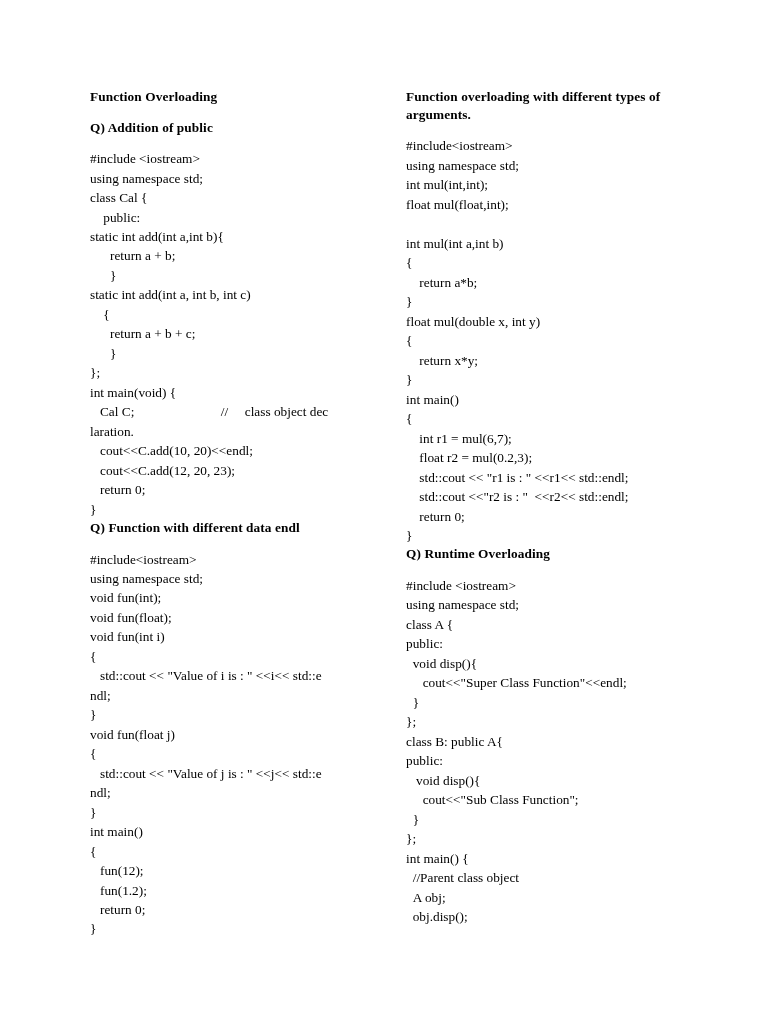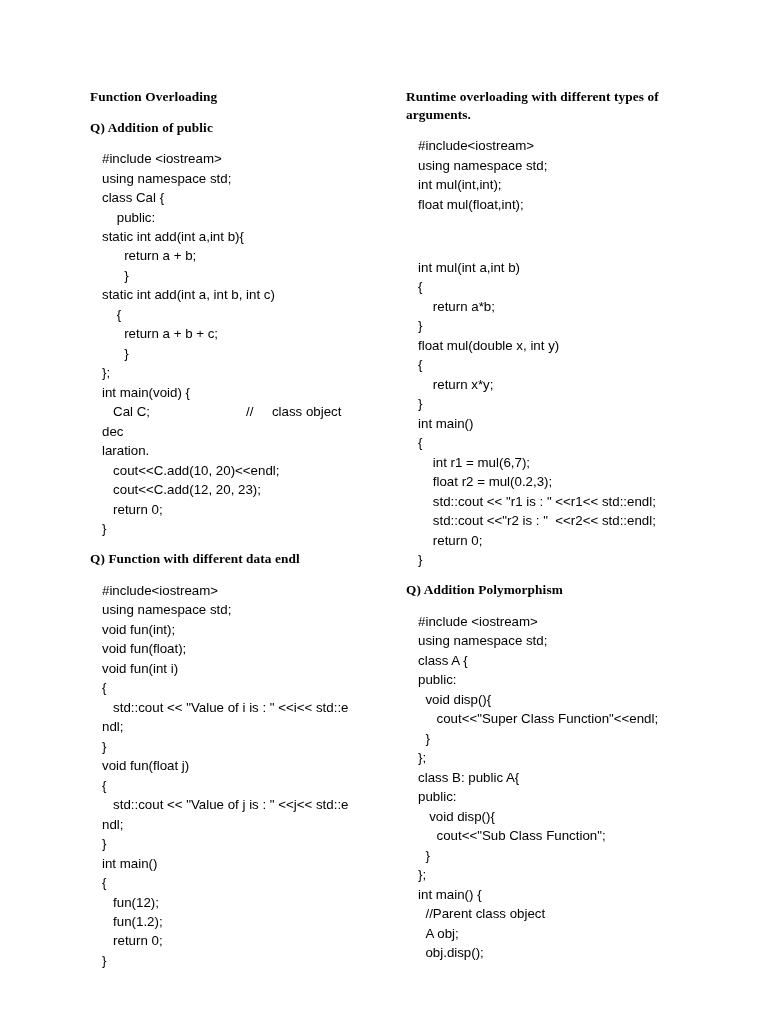--- a/index.html
+++ b/index.html
@@ -40,22 +40,22 @@
     margin: 0 0 13px 0;
     letter-spacing: 0.1px;
   }
   .block {
     margin: 0 0 16px 0;
   }
   .code {
     font-size: 13.3px;
     line-height: 1.465;
     white-space: pre-wrap;
-    margin: 12px;
-    font-family: Liberation Sans, sans-serif;
+    margin: 0;
+    font-family: Liberation Serif, serif;
   }
   .gap-block { height: 20px; }
 </style>
 </head>
 <body>
 
 <div class="page">
   <div class="columns">
 
     <div class="col">
@@ -97,21 +97,21 @@
 }
 int main()
 {
    fun(12);
    fun(1.2);
    return 0;
 }</pre>
     </div>
 
     <div class="col col-right">
-      <h2 class="heading">Runtime overloading with different types of arguments.</h2>
+      <h2 class="heading">Function overloading with different types of arguments.</h2>
       <pre class="code">#include&lt;iostream&gt;
 using namespace std;
 int mul(int,int);
 float mul(float,int);</pre>
       <div class="gap-block"></div>
       <pre class="code block">int mul(int a,int b)
 {
     return a*b;
 }
 float mul(double x, int y)
@@ -119,21 +119,21 @@
     return x*y;
 }
 int main()
 {
     int r1 = mul(6,7);
     float r2 = mul(0.2,3);
     std::cout &lt;&lt; "r1 is : " &lt;&lt;r1&lt;&lt; std::endl;
     std::cout &lt;&lt;"r2 is : "  &lt;&lt;r2&lt;&lt; std::endl;
     return 0;
 }</pre>
-      <h2 class="heading">Q) Addition Polymorphism</h2>
+      <h2 class="heading">Q) Runtime Overloading</h2>
       <pre class="code block">#include &lt;iostream&gt;
 using namespace std;
 class A {
 public:
   void disp(){
      cout&lt;&lt;"Super Class Function"&lt;&lt;endl;
   }
 };
 class B: public A{
 public:

